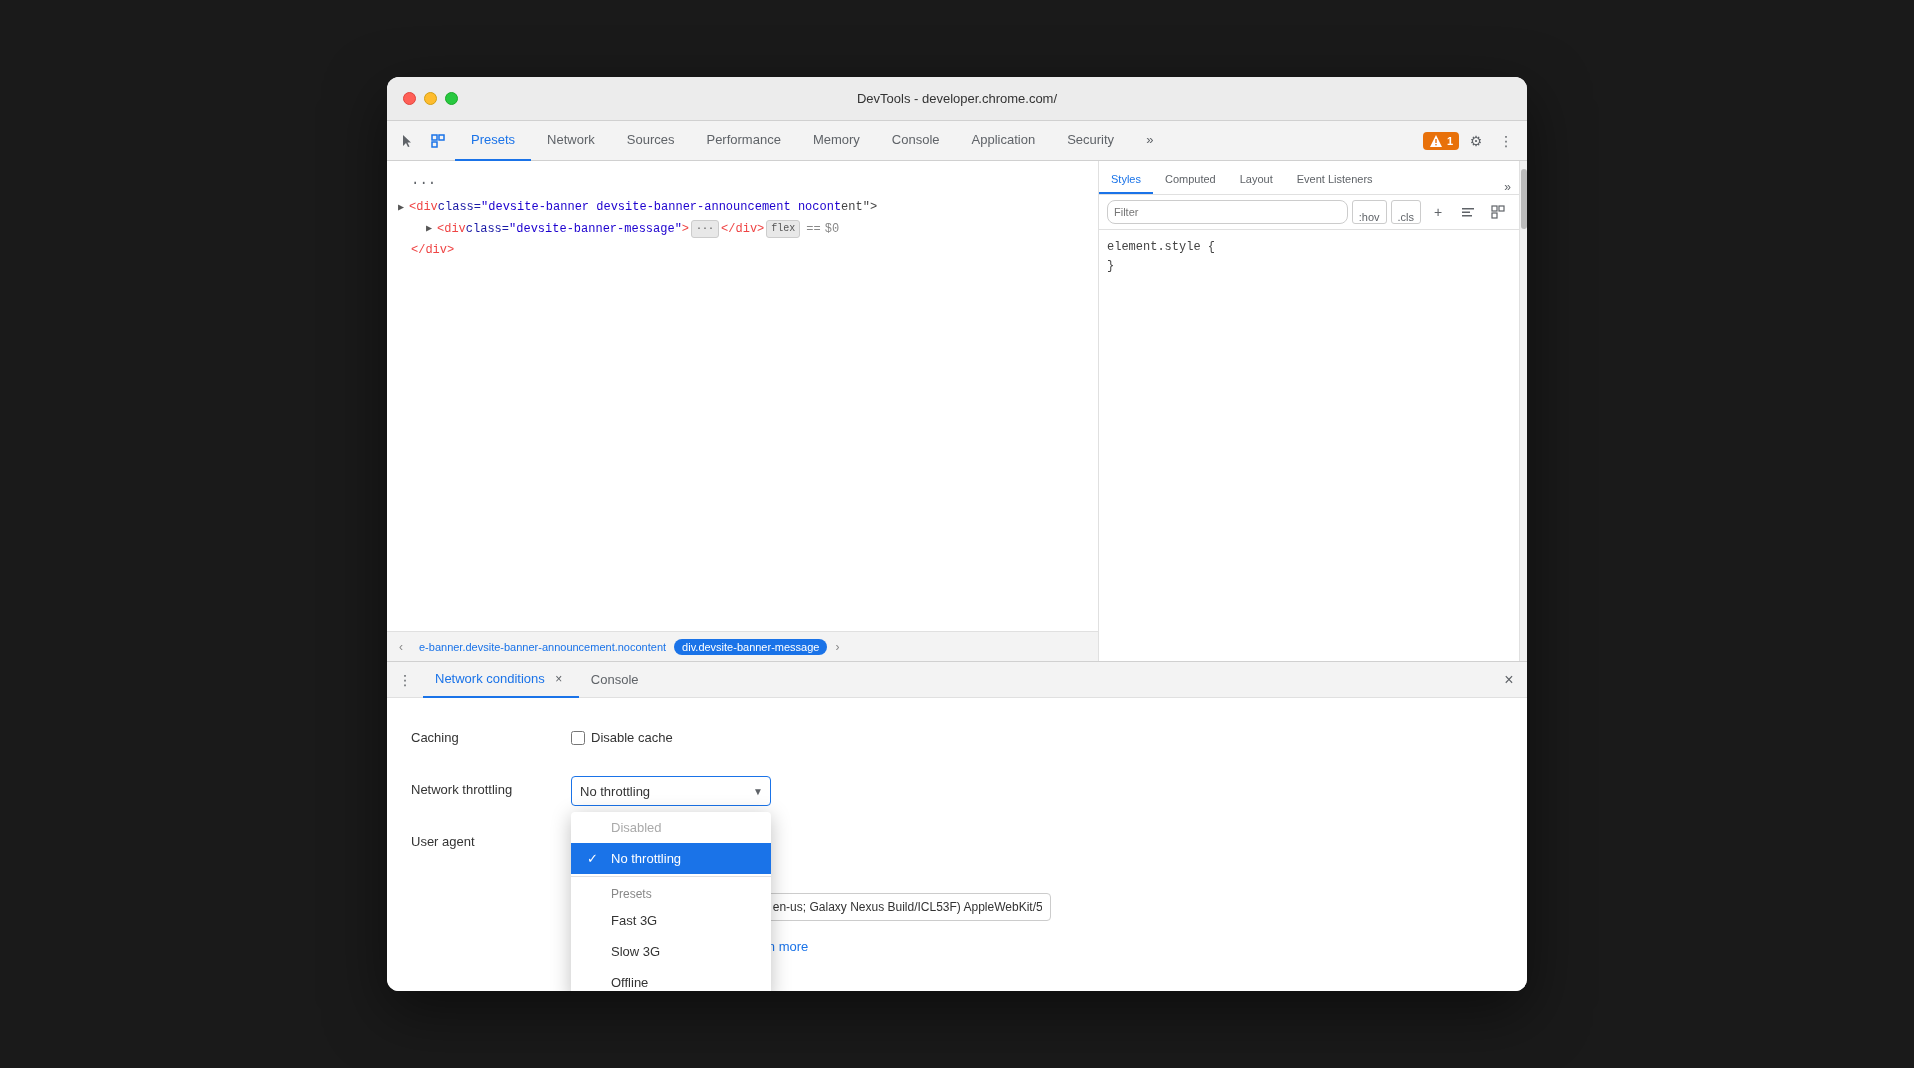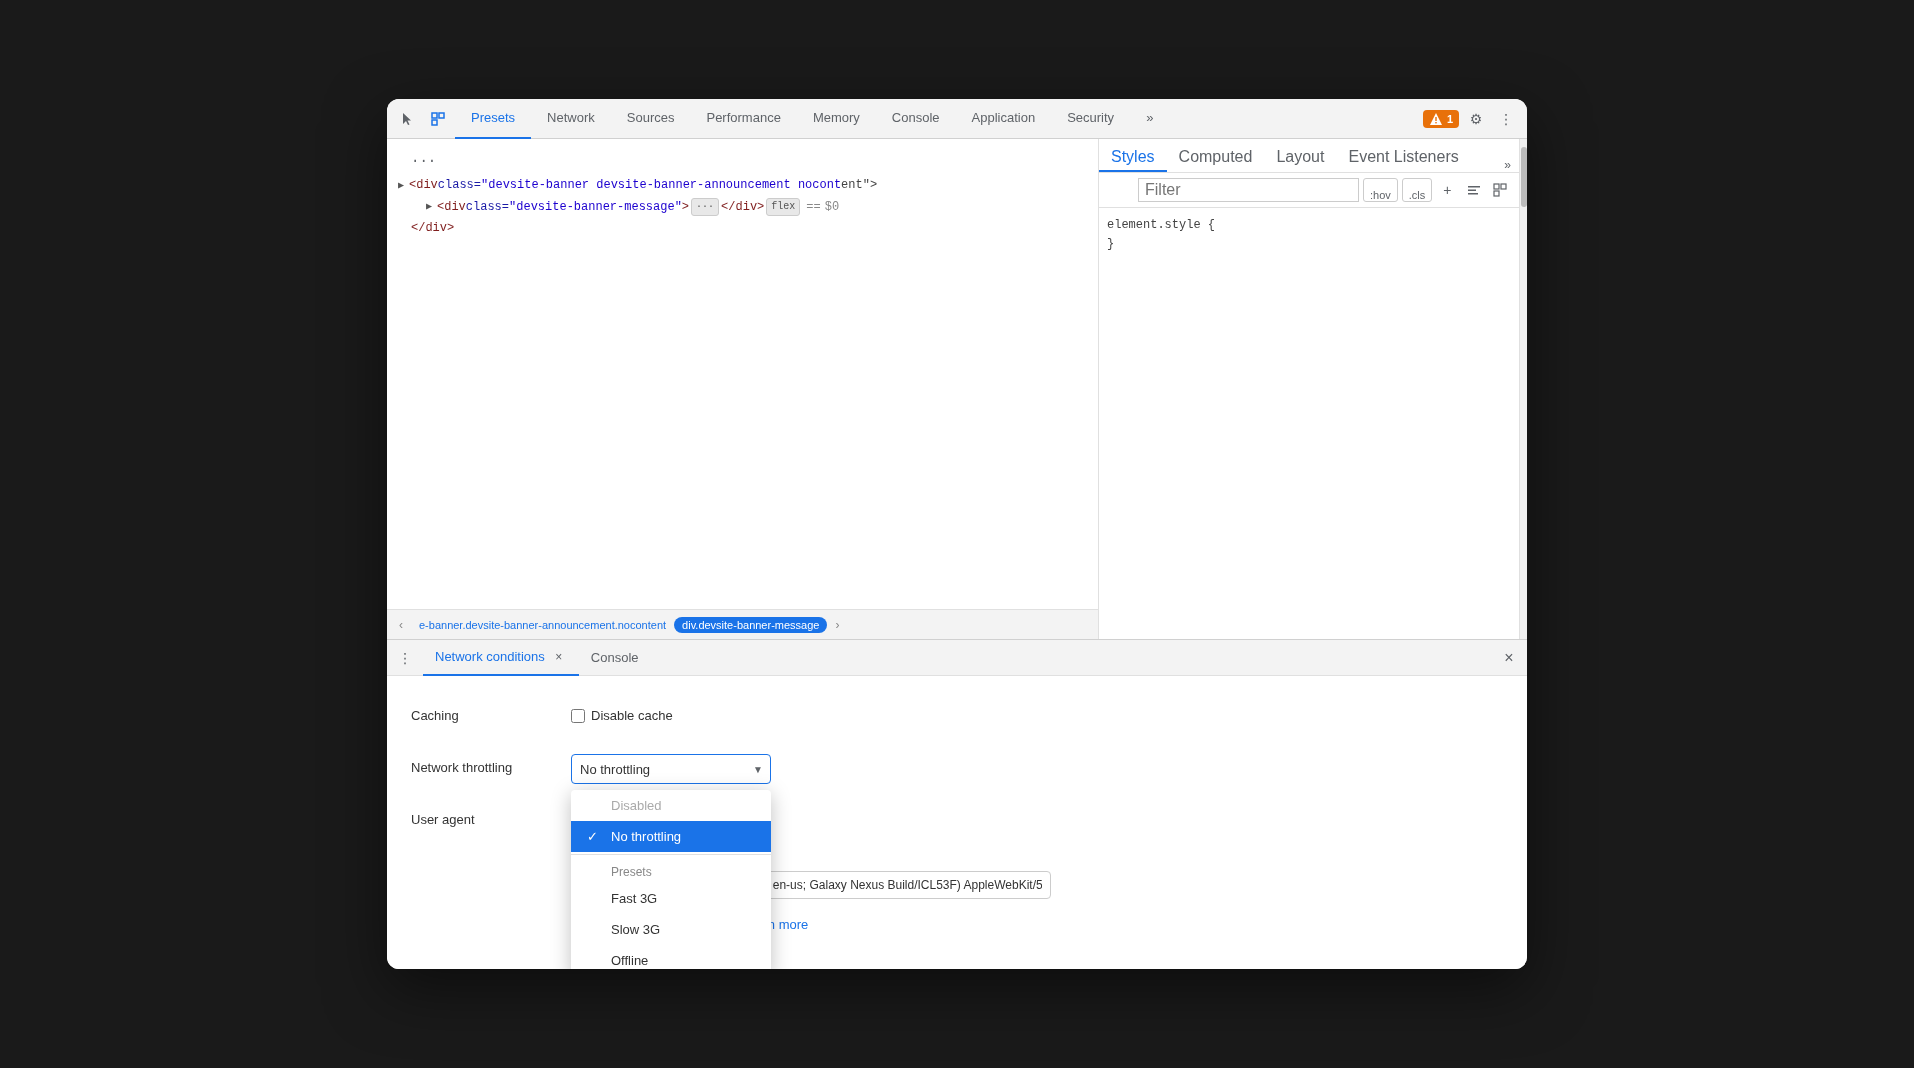--- a/index.html
+++ b/index.html
@@ -147,21 +147,21 @@
       width: 12px;
       height: 12px;
       display: inline-flex;
       align-items: center;
       justify-content: center;
       margin-right: 2px;
       font-size: 10px;
       color: #555;
     }
 
-    .html-tag { color: #7f1d1d; text-align: center; }
+    .html-tag { color: #ef4444; text-align: center; }
     .html-attr-name { color: #1a1aa6; }
     .html-attr-value { color: #1c00cf; }
     .html-text { color: #444; }
     .html-badge {
       background: #e8e8e8;
       border: 1px solid #ccc;
       border-radius: 3px;
       padding: 0 4px;
       font-size: 10px;
       color: #555;
@@ -216,21 +216,21 @@
       display: flex;
       border-bottom: 1px solid #e0e0e0;
       height: 34px;
       align-items: flex-end;
     }
     .styles-tab {
       padding: 0 12px;
       height: 29px;
       display: flex;
       align-items: center;
-      font-size: 16px;
+      font-size: 11px;
       color: #5f6368;
       cursor: pointer;
       border-bottom: 2px solid transparent;
       white-space: nowrap;
     }
     .styles-tab.active { color: #1a73e8; border-bottom: 2px solid #1a73e8; }
     .styles-tab-more {
       margin-left: auto;
       padding: 0 8px;
       color: #5f6368;
@@ -241,25 +241,24 @@
       display: flex;
       align-items: center;
       padding: 4px 8px;
       border-bottom: 1px solid #e0e0e0;
       gap: 4px;
     }
     .filter-input {
       flex: 1;
       height: 24px;
       border: 1px solid #ccc;
-      border-radius: 0;
+      border-radius: 8px;
       padding: 0 6px;
-      font-size: 16px;
+      font-size: 11px;
       outline: none;
-      margin-left: 31px;
     }
     .filter-btn {
       padding: 10px 6px;
       font-size: 11px;
       color: #5f6368;
       border: 1px solid #ccc;
       border-radius: 3px;
       background: white;
       cursor: pointer;
       height: 24px;
@@ -500,20 +499,28 @@
       color: #5f6368;
       cursor: pointer;
       padding: 2px 4px;
     }
   </style>
 </head>
 <body>
 
 <div class="window">
 
+  <div class="title-bar">
+    <div class="traffic-lights">
+      <div class="traffic-light tl-red"></div>
+      <div class="traffic-light tl-yellow"></div>
+      <div class="traffic-light tl-green"></div>
+    </div>
+    <span class="title-text">DevTools - developer.chrome.com/</span>
+  </div>
 
   <div class="devtools-toolbar">
     <div class="toolbar-icon">
       <svg width="16" height="16" viewBox="0 0 16 16" fill="none">
         <path d="M3 2L3 13L6 10L8 14L9.5 13.5L7.5 9.5L11 9.5L3 2Z" fill="#5f6368"></path>
       </svg>
     </div>
     <div class="toolbar-icon active">
       <svg width="16" height="16" viewBox="0 0 16 16" fill="none">
         <rect x="2" y="2" width="5" height="5" stroke="#1a73e8" stroke-width="1.5" fill="none"></rect>

